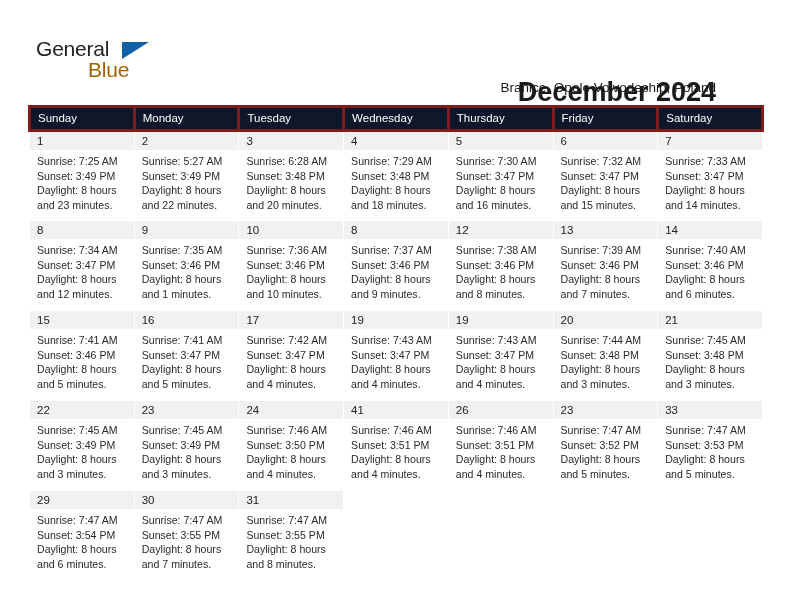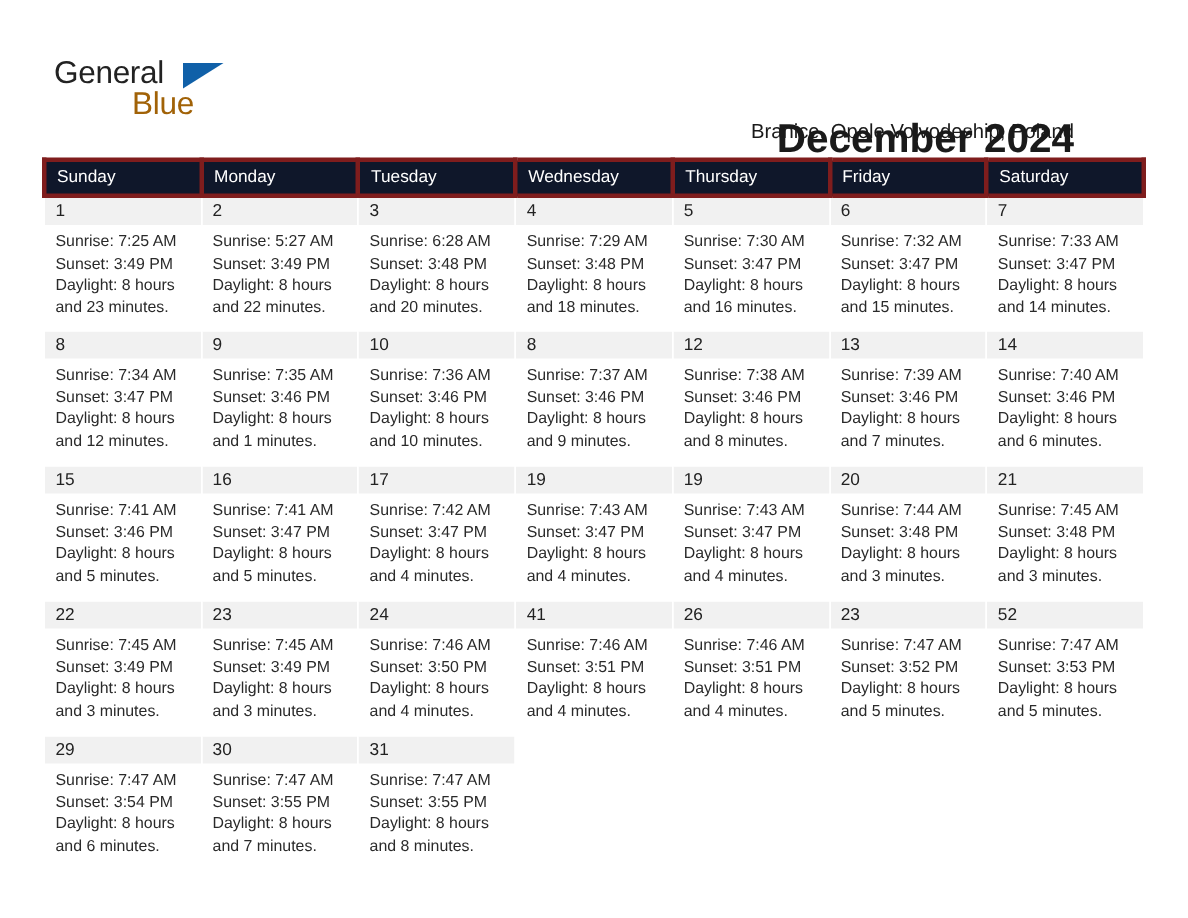--- a/index.html
+++ b/index.html
@@ -402,21 +402,21 @@
             <td>
               <span class="daynum">23</span>
               <div class="cell-body">
                 <div class="line">Sunrise: 7:47 AM</div>
                 <div class="line">Sunset: 3:52 PM</div>
                 <div class="line">Daylight: 8 hours</div>
                 <div class="line">and 5 minutes.</div>
               </div>
             </td>
             <td>
-              <span class="daynum">52</span>
+              <span class="daynum">33</span>
               <div class="cell-body">
                 <div class="line">Sunrise: 7:47 AM</div>
                 <div class="line">Sunset: 3:53 PM</div>
                 <div class="line">Daylight: 8 hours</div>
                 <div class="line">and 5 minutes.</div>
               </div>
             </td>
           </tr>
           <tr>
             <td>

